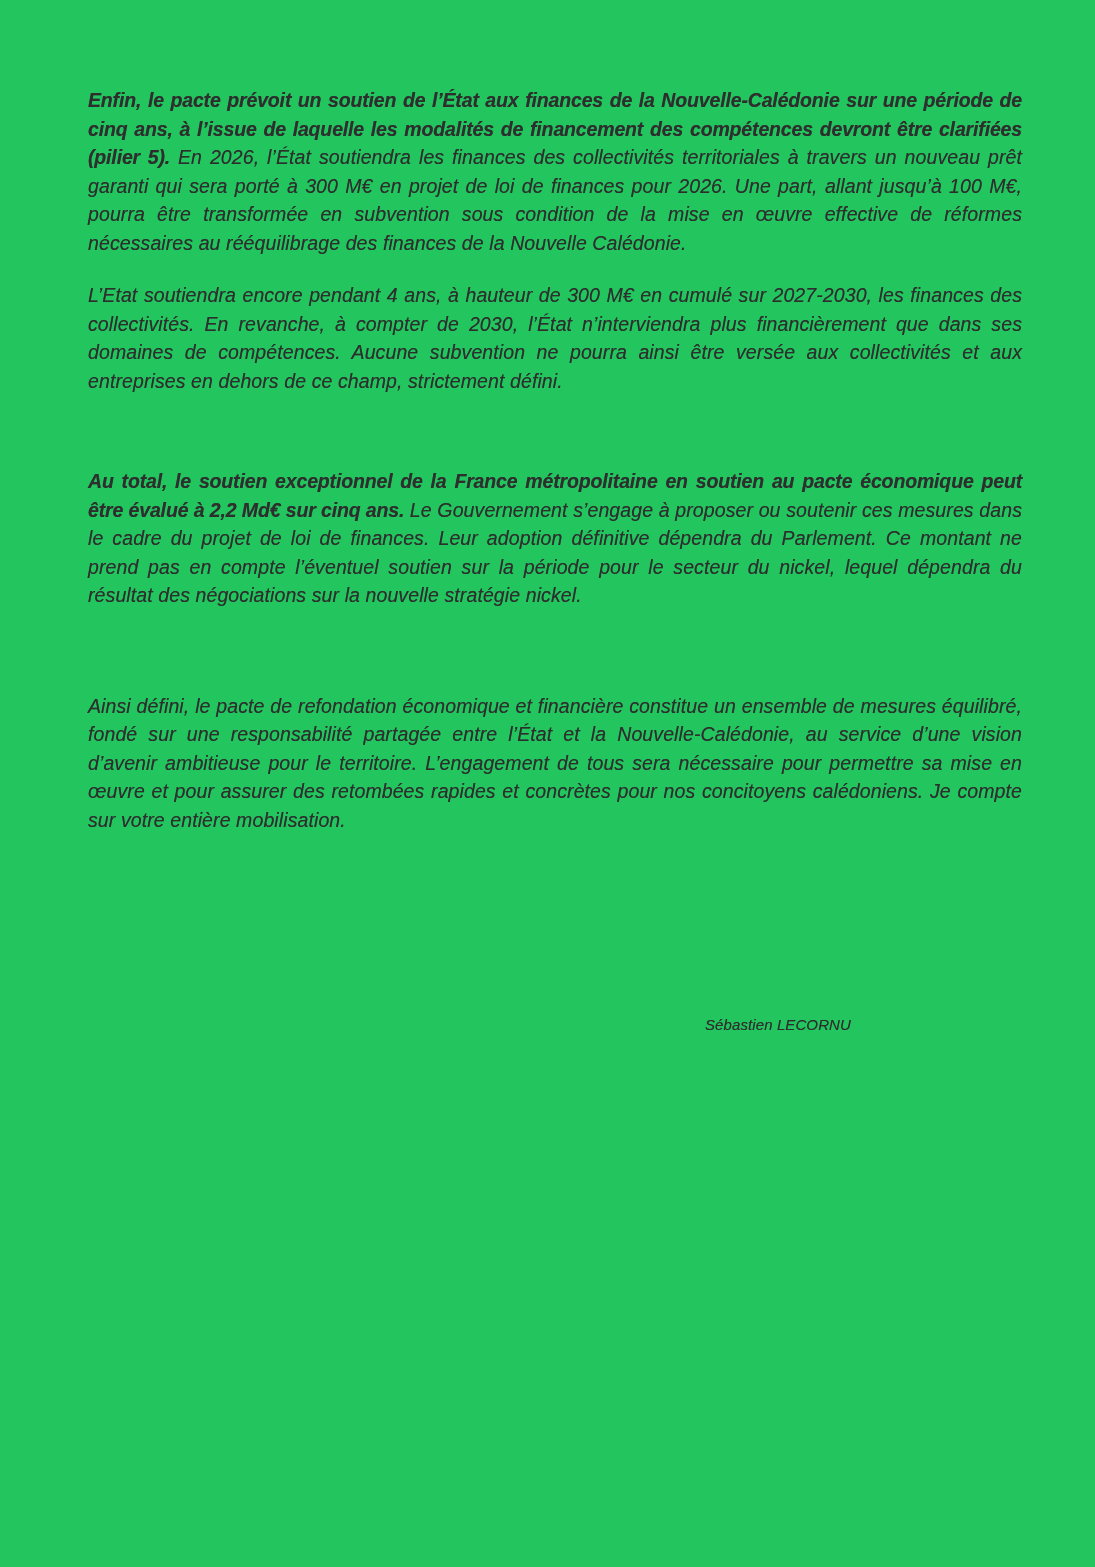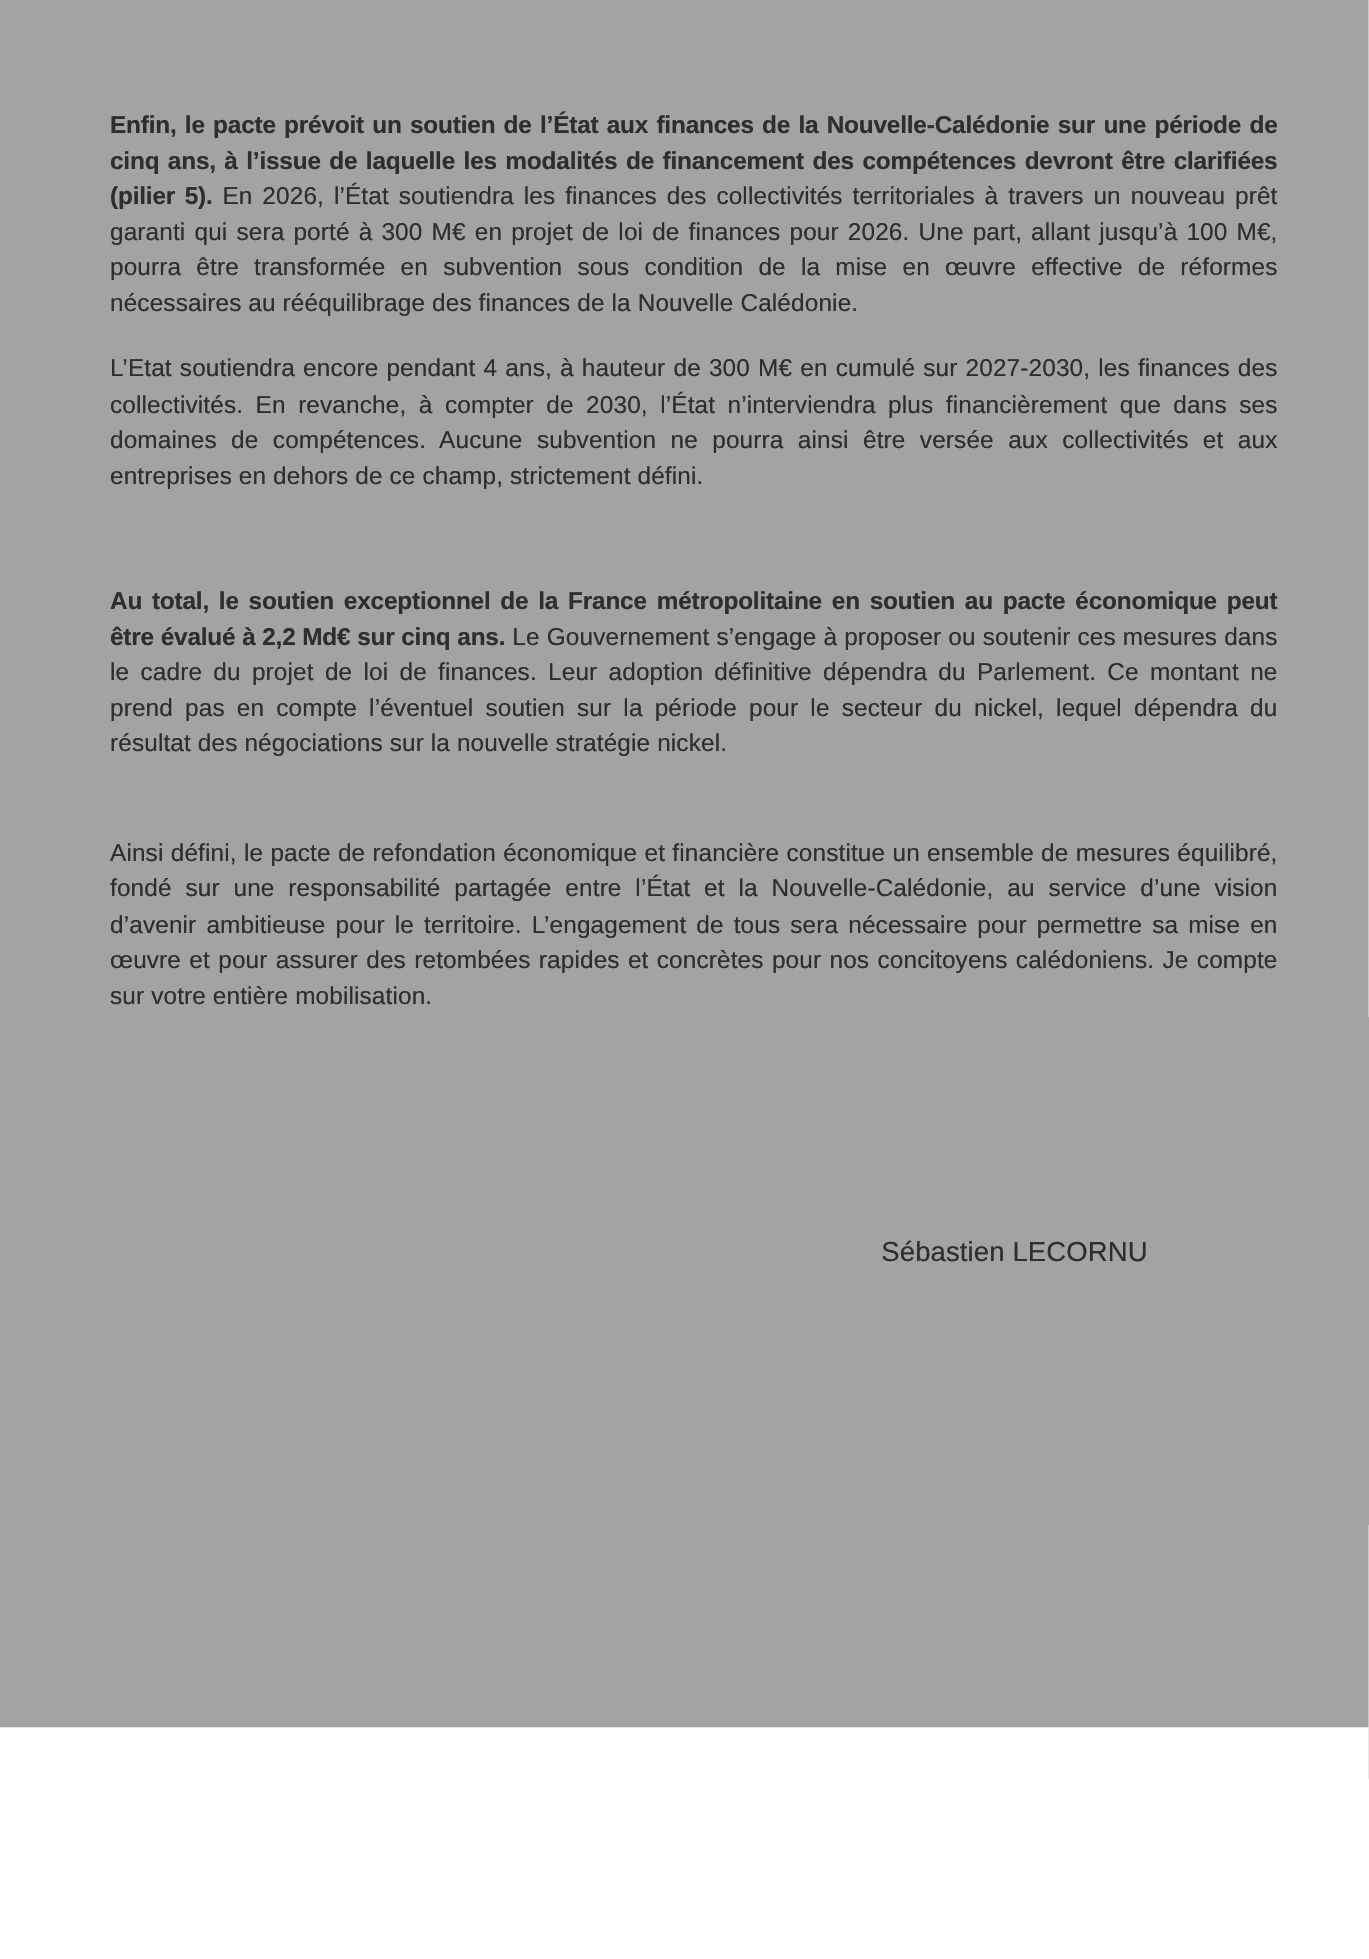--- a/index.html
+++ b/index.html
@@ -3,54 +3,55 @@
 <meta charset="utf-8">
 <style>
   html, body {
     margin: 0;
     padding: 0;
     background: #ffffff;
   }
   .page {
     position: relative;
     width: 1095px;
-    height: 1382px;
-    background: #a3a3a3;
+    height: 1567px;
+    background: #22c55e;
     overflow: hidden;
     font-family: "Liberation Sans", "DejaVu Sans", sans-serif;
+    font-style: italic;
   }
   .letter {
     position: absolute;
     left: 88px;
     top: 86px;
     width: 934px;
     color: #2e2e2e;
     font-size: 19.5px;
     line-height: 28.5px;
     text-align: justify;
     text-shadow: 0 0 0.5px rgba(40,40,40,0.55);
     letter-spacing: 0.1px;
   }
   .para {
     margin: 0;
     padding: 0;
   }
   .para.p1 { margin-bottom: 24px; }
   .para.p2 { margin-bottom: 72px; }
-  .para.p3 { margin-bottom: 59px; }
+  .para.p3 { margin-bottom: 82px; }
   .para.p4 { margin-bottom: 12px; }
   .bold-lead {
     font-weight: bold;
     letter-spacing: -0.15px;
   }
   .signature {
     margin-top: 177px;
     text-align: left;
     padding-left: 617px;
-    font-size: 22px;
+    font-size: 15px;
     white-space: nowrap;
   }
 </style>
 </head>
 <body>
 
 <div class="page">
   <div class="letter">
 
     <p class="para p1"><span class="bold-lead">Enfin, le pacte prévoit un soutien de l’État aux finances de la Nouvelle-Calédonie sur une période de cinq ans, à l’issue de laquelle les modalités de financement des compétences devront être clarifiées (pilier 5).</span><span> En 2026, l’État soutiendra les finances des collectivités territoriales à travers un nouveau prêt garanti qui sera porté à 300 M€ en projet de loi de finances pour 2026. Une part, allant jusqu’à 100 M€, pourra être transformée en subvention sous condition de la mise en œuvre effective de réformes nécessaires au rééquilibrage des finances de la Nouvelle Calédonie.</span></p>

